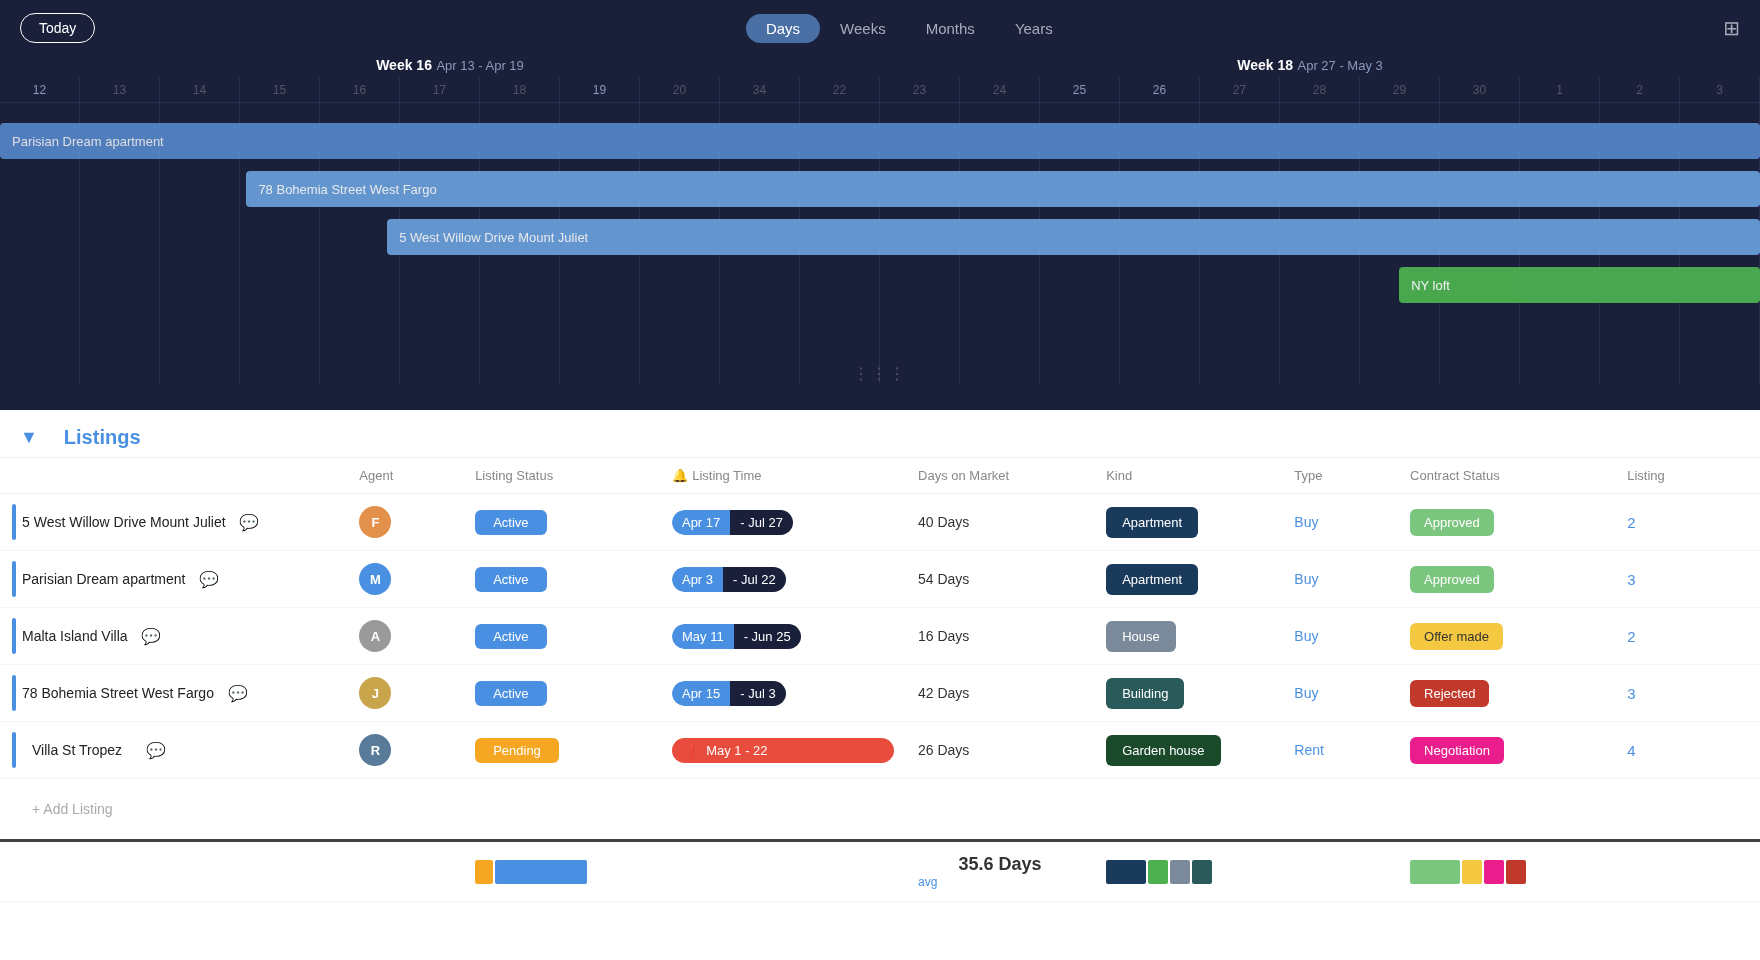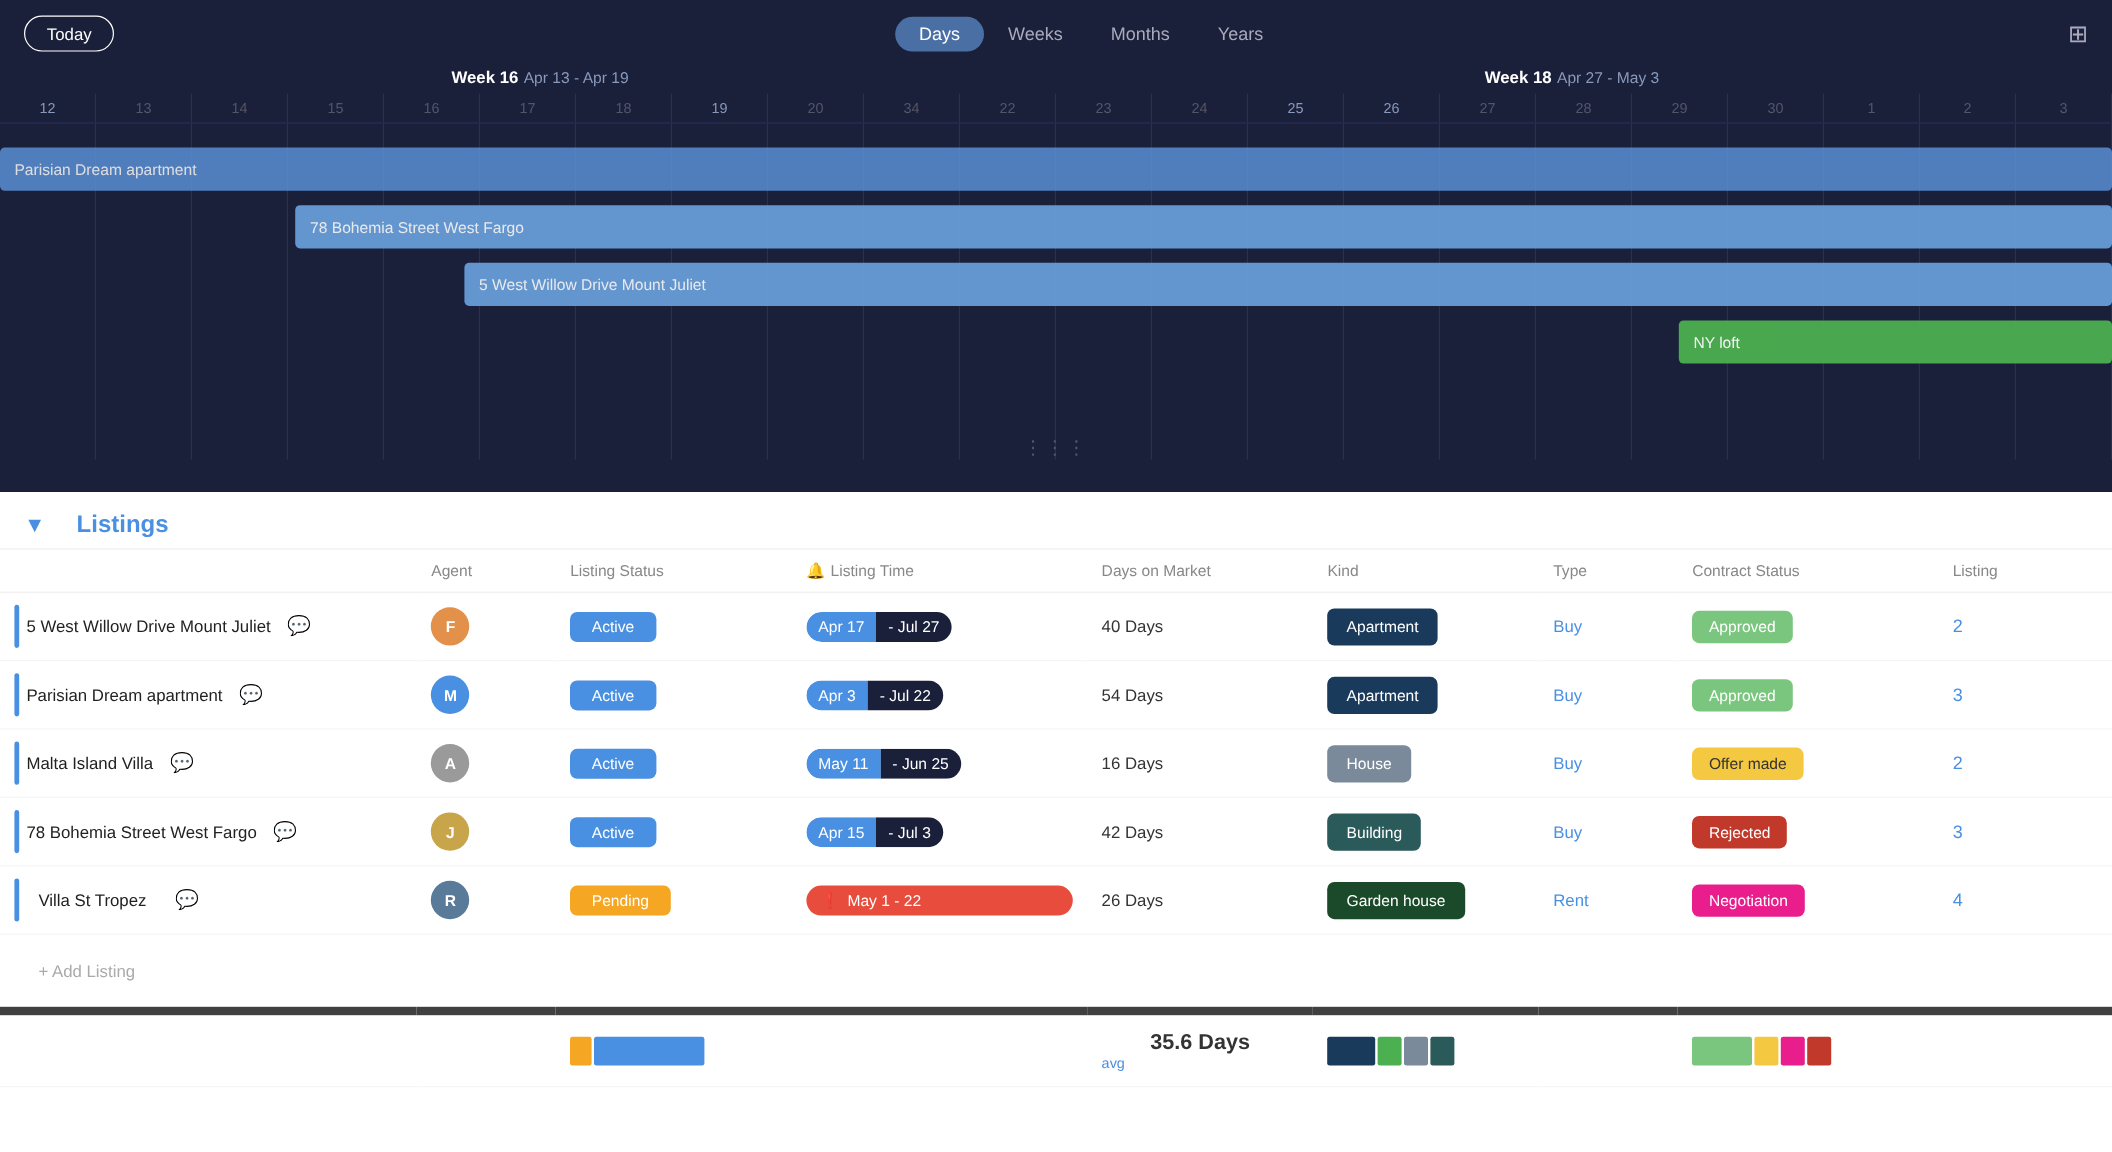--- a/index.html
+++ b/index.html
@@ -307,21 +307,21 @@
 
     .add-listing {
       color: #aaa;
       font-size: 14px;
       padding: 12px 20px;
       cursor: pointer;
     }
 
     
     .summary-row td {
-      border-top: 7px solid #404040;
+      border-top: 3px solid #404040;
       padding: 12px 12px;
     }
 
     .summary-avg {
       text-align: center;
       font-size: 18px;
       font-weight: 600;
       color: #333;
     }
     .summary-avg-label { font-size: 12px; color: #4a90e2; }

